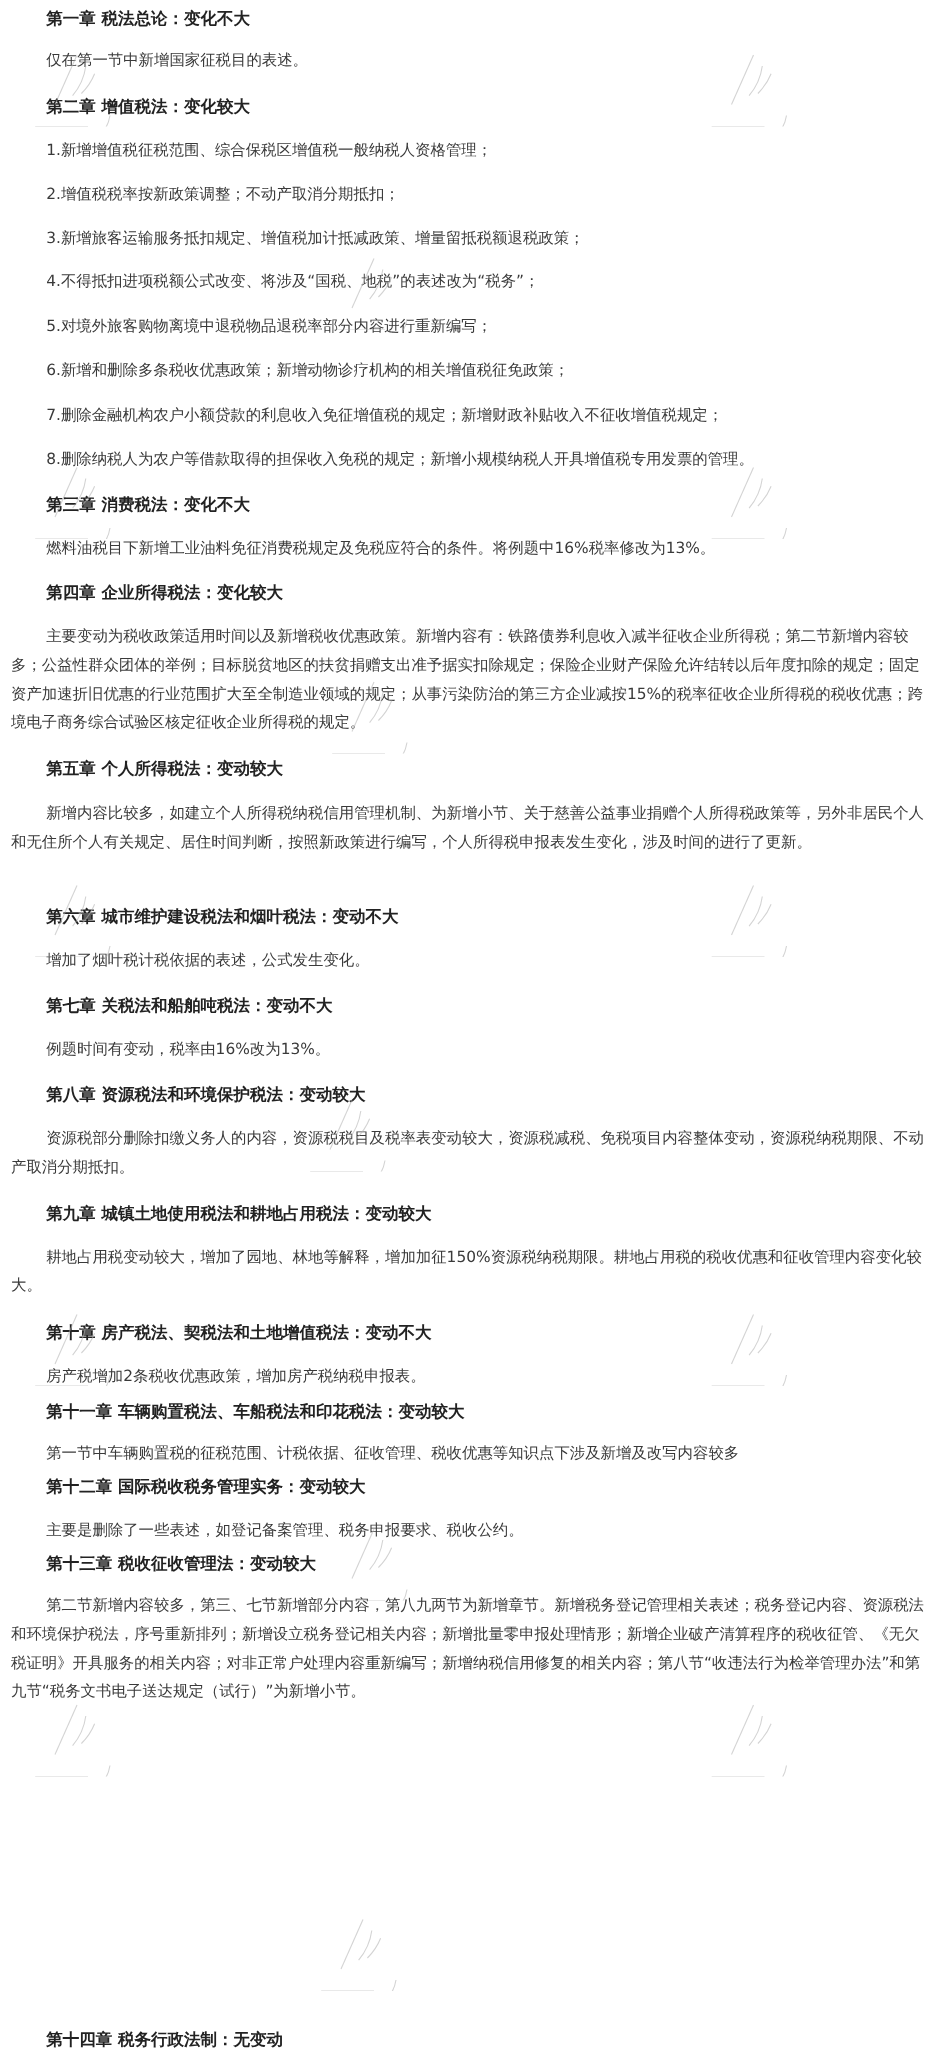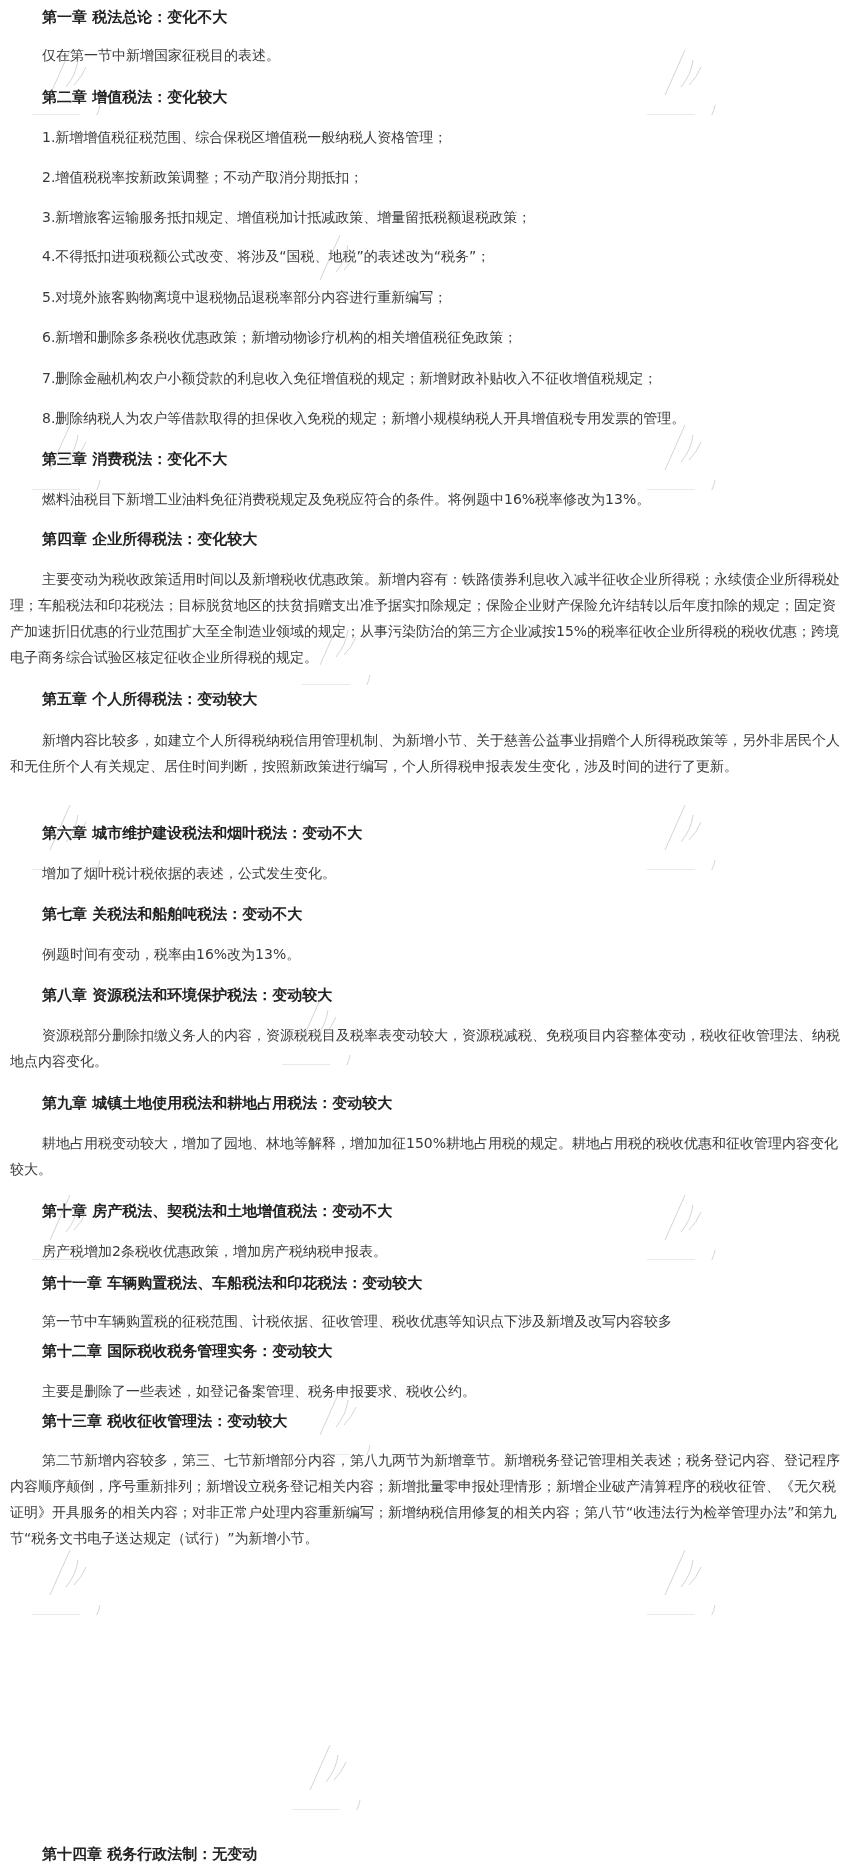--- a/index.html
+++ b/index.html
@@ -56,48 +56,48 @@
   <div class="blk p single" style="top:243px">4.不得抵扣进项税额公式改变、将涉及“国税、地税”的表述改为“税务”；</div>
   <div class="blk p single" style="top:284px">5.对境外旅客购物离境中退税物品退税率部分内容进行重新编写；</div>
   <div class="blk p single" style="top:324px">6.新增和删除多条税收优惠政策；新增动物诊疗机构的相关增值税征免政策；</div>
   <div class="blk p single" style="top:365px">7.删除金融机构农户小额贷款的利息收入免征增值税的规定；新增财政补贴收入不征收增值税规定；</div>
   <div class="blk p single" style="top:405px">8.删除纳税人为农户等借款取得的担保收入免税的规定；新增小规模纳税人开具增值税专用发票的管理。</div>
 
   <div class="blk h" style="top:448px">第三章 消费税法：变化不大</div>
   <div class="blk p single" style="top:486px">燃料油税目下新增工业油料免征消费税规定及免税应符合的条件。将例题中16%税率修改为13%。</div>
 
   <div class="blk h" style="top:528px">第四章 企业所得税法：变化较大</div>
-  <div class="blk p indent" style="top:566px">主要变动为税收政策适用时间以及新增税收优惠政策。新增内容有：铁路债券利息收入减半征收企业所得税；永续债企业所得税处理；车船税法和印花税法；目标脱贫地区的扶贫捐赠支出准予据实扣除规定；保险企业财产保险允许结转以后年度扣除的规定；固定资产加速折旧优惠的行业范围扩大至全制造业领域的规定；从事污染防治的第三方企业减按15%的税率征收企业所得税的税收优惠；跨境电子商务综合试验区核定征收企业所得税的规定。</div>
+  <div class="blk p indent" style="top:566px">主要变动为税收政策适用时间以及新增税收优惠政策。新增内容有：铁路债券利息收入减半征收企业所得税；第二节新增内容较多；公益性群众团体的举例；目标脱贫地区的扶贫捐赠支出准予据实扣除规定；保险企业财产保险允许结转以后年度扣除的规定；固定资产加速折旧优惠的行业范围扩大至全制造业领域的规定；从事污染防治的第三方企业减按15%的税率征收企业所得税的税收优惠；跨境电子商务综合试验区核定征收企业所得税的规定。</div>
 
   <div class="blk h" style="top:688px">第五章 个人所得税法：变动较大</div>
   <div class="blk p indent" style="top:727px">新增内容比较多，如建立个人所得税纳税信用管理机制、为新增小节、关于慈善公益事业捐赠个人所得税政策等，另外非居民个人和无住所个人有关规定、居住时间判断，按照新政策进行编写，个人所得税申报表发生变化，涉及时间的进行了更新。</div>
 
   <div class="blk h" style="top:822px">第六章 城市维护建设税法和烟叶税法：变动不大</div>
   <div class="blk p single" style="top:860px">增加了烟叶税计税依据的表述，公式发生变化。</div>
 
   <div class="blk h" style="top:903px">第七章 关税法和船舶吨税法：变动不大</div>
   <div class="blk p single" style="top:941px">例题时间有变动，税率由16%改为13%。</div>
 
   <div class="blk h" style="top:984px">第八章 资源税法和环境保护税法：变动较大</div>
-  <div class="blk p indent" style="top:1022px">资源税部分删除扣缴义务人的内容，资源税税目及税率表变动较大，资源税减税、免税项目内容整体变动，税收征收管理法、纳税地点内容变化。</div>
+  <div class="blk p indent" style="top:1022px">资源税部分删除扣缴义务人的内容，资源税税目及税率表变动较大，资源税减税、免税项目内容整体变动，资源税纳税期限、不动产取消分期抵扣。</div>
 
   <div class="blk h" style="top:1092px">第九章 城镇土地使用税法和耕地占用税法：变动较大</div>
-  <div class="blk p indent" style="top:1130px">耕地占用税变动较大，增加了园地、林地等解释，增加加征150%耕地占用税的规定。耕地占用税的税收优惠和征收管理内容变化较大。</div>
+  <div class="blk p indent" style="top:1130px">耕地占用税变动较大，增加了园地、林地等解释，增加加征150%资源税纳税期限。耕地占用税的税收优惠和征收管理内容变化较大。</div>
 
   <div class="blk h" style="top:1200px">第十章 房产税法、契税法和土地增值税法：变动不大</div>
   <div class="blk p single" style="top:1238px">房产税增加2条税收优惠政策，增加房产税纳税申报表。</div>
 
   <div class="blk h" style="top:1272px">第十一章 车辆购置税法、车船税法和印花税法：变动较大</div>
   <div class="blk p single" style="top:1308px">第一节中车辆购置税的征税范围、计税依据、征收管理、税收优惠等知识点下涉及新增及改写内容较多</div>
 
   <div class="blk h" style="top:1340px">第十二章 国际税收税务管理实务：变动较大</div>
   <div class="blk p single" style="top:1378px">主要是删除了一些表述，如登记备案管理、税务申报要求、税收公约。</div>
 
   <div class="blk h" style="top:1410px">第十三章 税收征收管理法：变动较大</div>
-  <div class="blk p indent" style="top:1447px">第二节新增内容较多，第三、七节新增部分内容，第八九两节为新增章节。新增税务登记管理相关表述；税务登记内容、登记程序内容顺序颠倒，序号重新排列；新增设立税务登记相关内容；新增批量零申报处理情形；新增企业破产清算程序的税收征管、《无欠税证明》开具服务的相关内容；对非正常户处理内容重新编写；新增纳税信用修复的相关内容；第八节“收违法行为检举管理办法”和第九节“税务文书电子送达规定（试行）”为新增小节。</div>
+  <div class="blk p indent" style="top:1447px">第二节新增内容较多，第三、七节新增部分内容，第八九两节为新增章节。新增税务登记管理相关表述；税务登记内容、资源税法和环境保护税法，序号重新排列；新增设立税务登记相关内容；新增批量零申报处理情形；新增企业破产清算程序的税收征管、《无欠税证明》开具服务的相关内容；对非正常户处理内容重新编写；新增纳税信用修复的相关内容；第八节“收违法行为检举管理办法”和第九节“税务文书电子送达规定（试行）”为新增小节。</div>
 
   <div class="blk h" style="top:1843px">第十四章 税务行政法制：无变动</div>
 </div>
 
 <svg class="wm" style="left:30px;top:45px" viewBox="0 0 90 70">
   <g fill="none" stroke="#b0b0b0" stroke-width="1">
     <path d="M40 5 L20 50"></path>
       <path d="M48 15 Q46 30 36 42"></path>
       <path d="M56 22 Q52 32 44 40"></path>
     <path d="M2 70 L50 70"></path>

